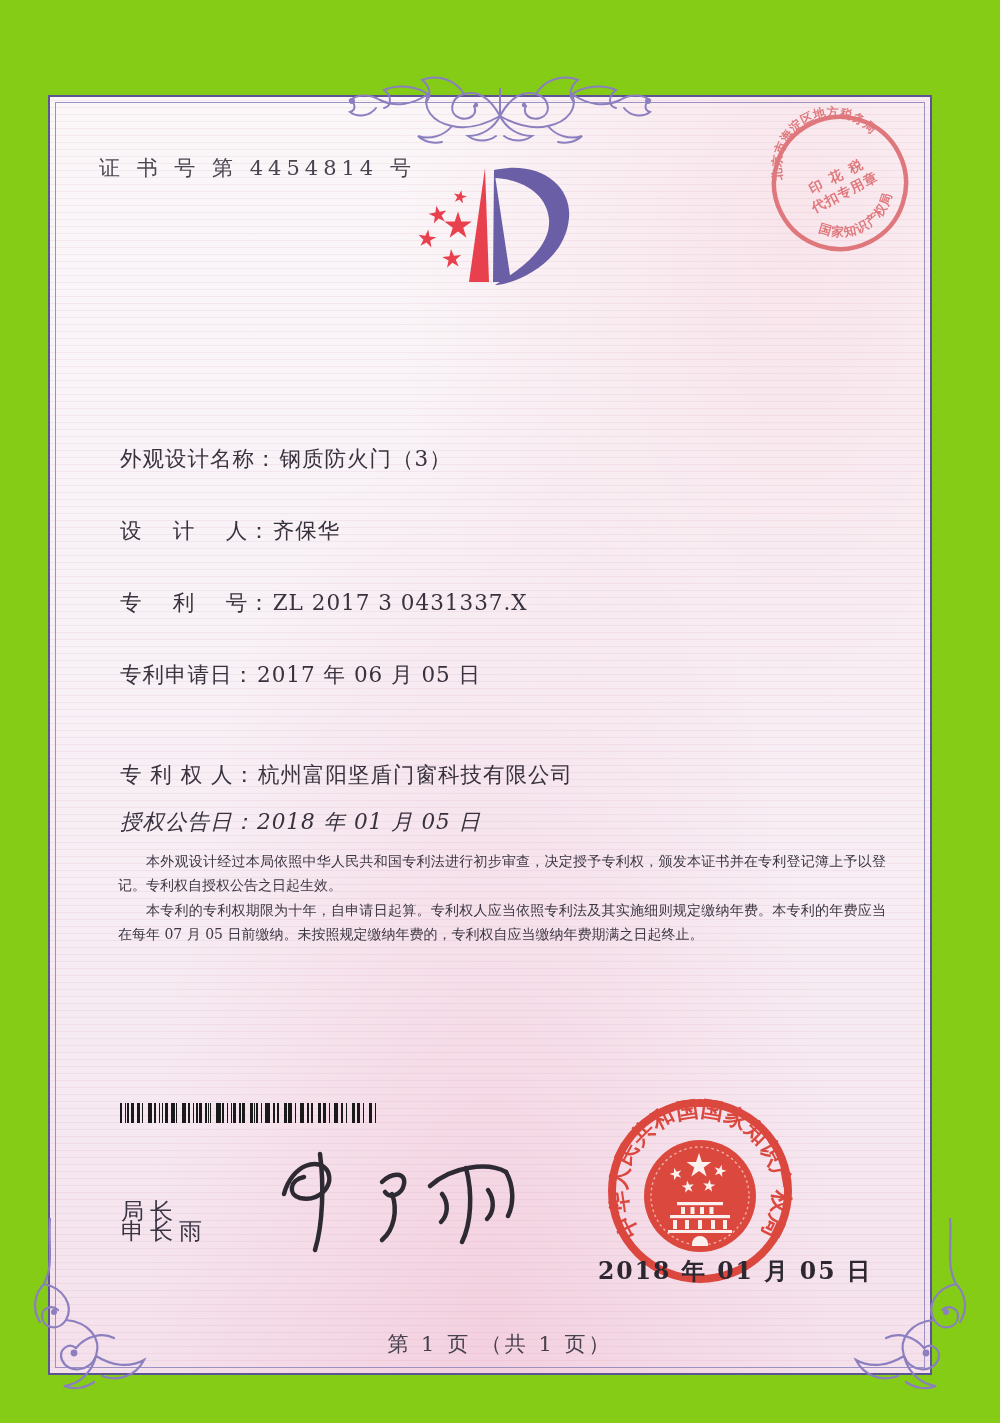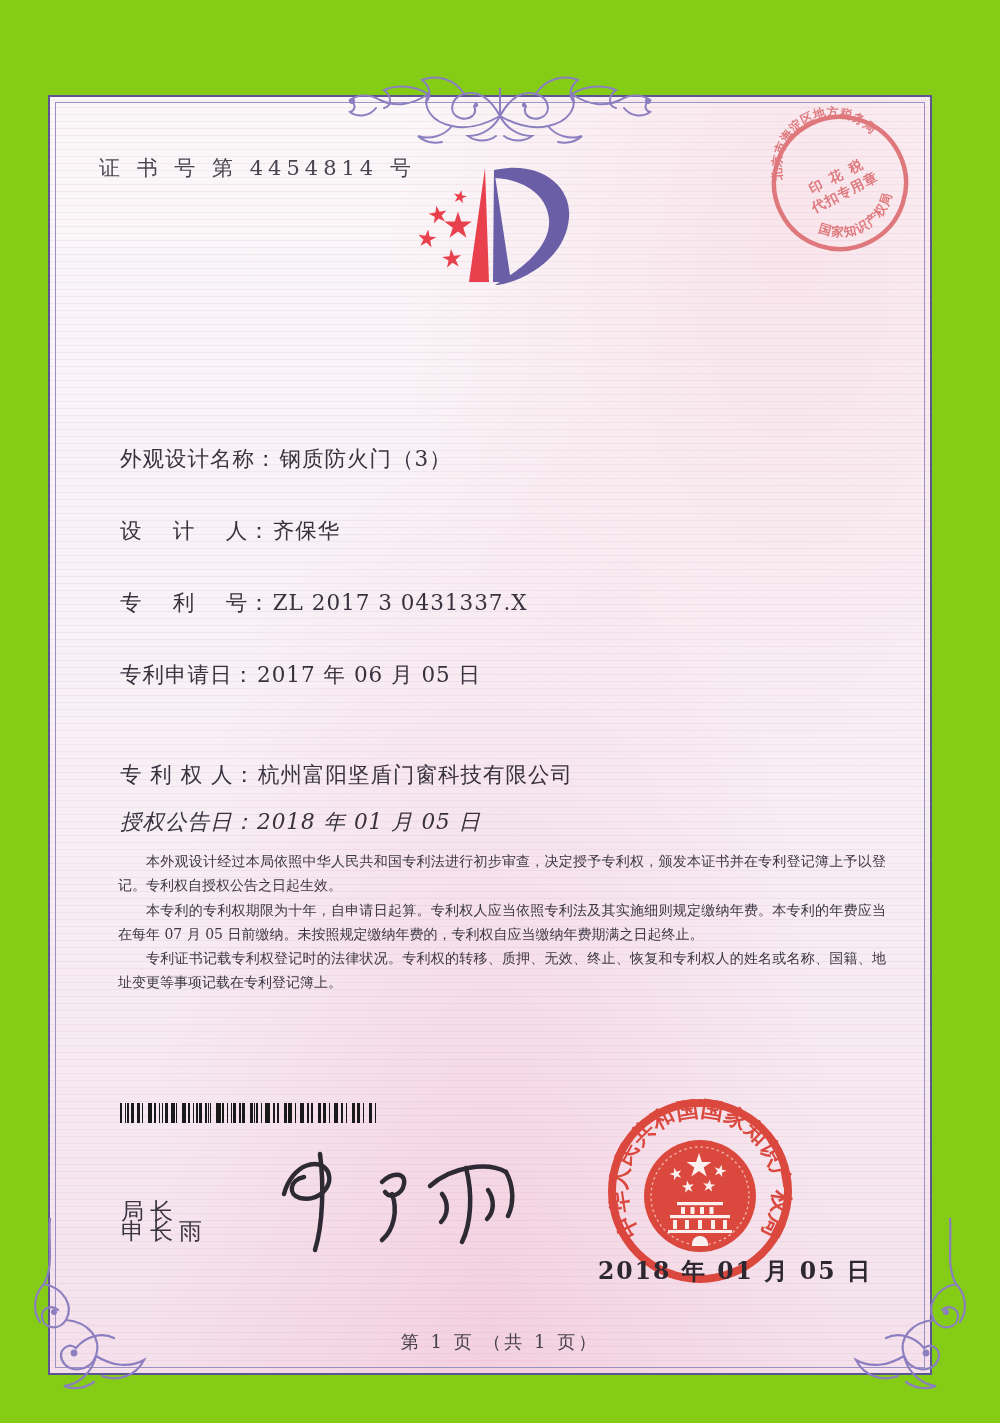--- a/index.html
+++ b/index.html
@@ -48,21 +48,21 @@
       repeating-linear-gradient(90deg,rgba(0,0,0,0) 0 7px,#1a1a1a 7px 9px,rgba(0,0,0,0) 9px 19px,#1a1a1a 19px 20px,rgba(0,0,0,0) 20px 23px);
   }
   .director-title{left:121px; top:1172px; font-size:23px; letter-spacing:6px; color:#3a3542;
     font-family:"DejaVu Sans","Liberation Sans",sans-serif;margin-top:24px;}
   .director-name{left:121px; top:1216px; font-size:23px; letter-spacing:6px; color:#3a3542;
     font-family:"DejaVu Sans","Liberation Sans",sans-serif;text-align:right;}
   .seal-date{
     left:598px; top:1255px; font-size:23.5px; letter-spacing:2px; color:#2c2731; font-weight:600;
   }
   .footer{
-    left:0; top:1330px; width:100%; text-align:center; font-size:18px; letter-spacing:3px; color:#46414d;
+    left:0; top:1330px; width:100%; text-align:center; font-size:21px; letter-spacing:3px; color:#46414d;
   }
   svg{display:block;}
 </style>
 </head>
 <body>
 
 <div class="page">
 
   <div class="inner-bg abs" style="left:50px;top:97px;"></div>
   <div class="frame-outer"></div>
@@ -159,21 +159,20 @@
     <div class="field-row" style="top:80px;"><span>设　 计　 人：</span><span class="val">齐保华</span></div>
     <div class="field-row" style="top:152px;"><span>专　 利　 号：</span><span class="val">ZL 2017 3 0431337.X</span></div>
     <div class="field-row" style="top:224px;"><span>专利申请日：</span><span class="val">2017 年 06 月 05 日</span></div>
     <div class="field-row" style="top:297px;margin-top:27px;"><span>专 利 权 人：</span><span class="val">杭州富阳坚盾门窗科技有限公司</span></div>
     <div class="field-row" style="top:371px;font-style:italic;"><span>授权公告日：</span><span class="val">2018 年 01 月 05 日</span></div>
   </div>
 
   <div class="abs paragraphs">
     <p>本外观设计经过本局依照中华人民共和国专利法进行初步审查，决定授予专利权，颁发本证书并在专利登记簿上予以登记。专利权自授权公告之日起生效。</p>
     <p>本专利的专利权期限为十年，自申请日起算。专利权人应当依照专利法及其实施细则规定缴纳年费。本专利的年费应当在每年 07 月 05 日前缴纳。未按照规定缴纳年费的，专利权自应当缴纳年费期满之日起终止。</p>
-    <p>专利证书记载专利权登记时的法律状况。专利权的转移、质押、无效、终止、恢复和专利权人的姓名或名称、国籍、地址变更等事项记载在专利登记簿上。</p>
   </div>
 
   <div class="abs barcode"></div>
 
   <div class="abs director-title">局长</div>
   <div class="abs director-name">申长雨</div>
 
   <svg class="abs" style="left:262px;top:1142px;" width="280" height="125" viewBox="0 0 280 125">
     <g fill="none" stroke="#2e2a33" stroke-width="4.5" stroke-linecap="round" stroke-linejoin="round">
       <path d="M22,52 C30,22 58,14 66,30 C72,45 56,60 38,56 C26,53 27,38 42,35"></path>

